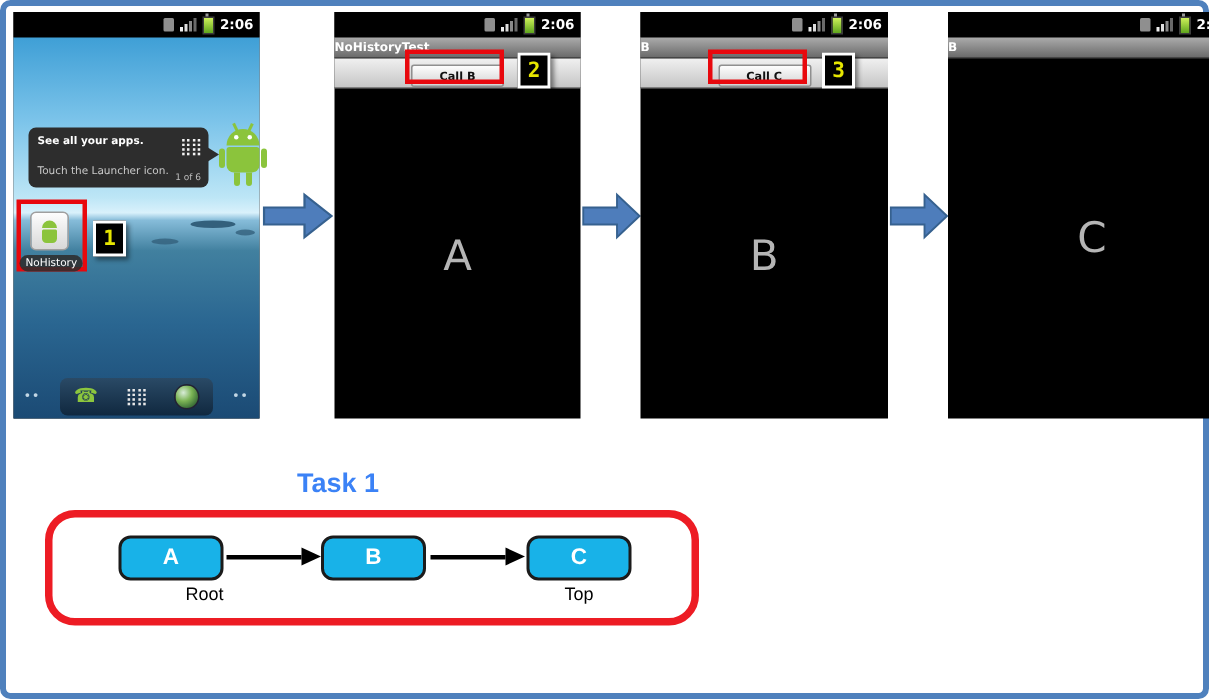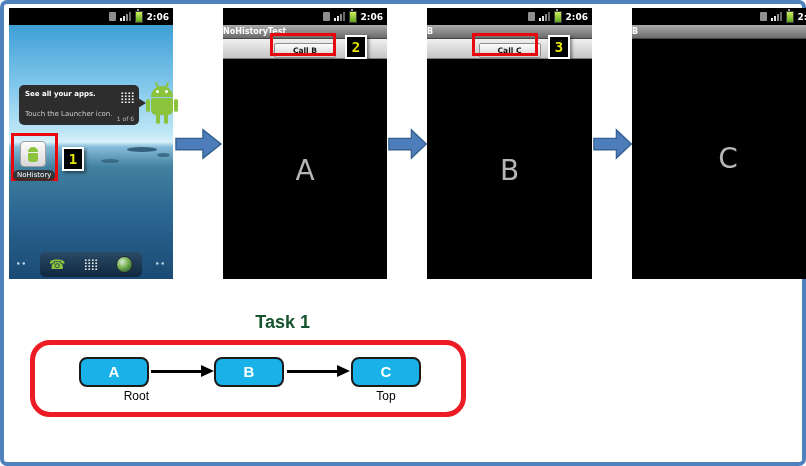--- a/index.html
+++ b/index.html
@@ -94,21 +94,21 @@
   .dock-globe{width:15px;height:15px;border-radius:50%;border:1px solid #223;
               background:radial-gradient(circle at 35% 32%,#d8ecd8,#7cb455 40%,#41763a 72%,#2a4e2e);}
   .dots{position:absolute;top:252px;color:rgba(225,238,248,.85);font:bold 7px "DejaVu Sans", sans-serif;letter-spacing:1px;}
   .dl{left:7px;} .dr{right:7px;}
 
   
   .barrow{position:absolute;top:127px;height:34px;}
   .ba1{left:175px;width:48px;} .ba2{left:388px;width:40px;} .ba3{left:593px;width:40px;}
 
   
-  .task-title{position:absolute;left:198px;top:312px;width:112px;text-align:right;color:#14532d;
+  .task-title{position:absolute;left:198px;top:312px;width:112px;text-align:left;color:#3b82f6;
               font:bold 18px "Liberation Sans", sans-serif;}
   .task-box{position:absolute;left:30px;top:340px;width:436px;height:77px;border:5px solid #ed1c24;border-radius:20px;box-sizing:border-box;}
   .node{position:absolute;top:357px;width:70px;height:30px;background:#18b2e8;border:2px solid #1b1b1b;border-radius:8px;
         box-sizing:border-box;color:#fff;font:bold 15px "Liberation Sans", sans-serif;text-align:center;line-height:25px;}
   .nA{left:79px;} .nB{left:214px;} .nC{left:351px;}
   .node-sub{position:absolute;top:389px;width:70px;text-align:center;color:#000;font:12px "Liberation Sans", sans-serif;}
   .sA{left:79px;text-align:right;} .sC{left:351px;}
   .dline{position:absolute;top:370px;height:3px;background:#000;}
   .d1{left:151px;width:50px;} .d2{left:287px;width:50px;}
   .dhead{position:absolute;top:365px;width:0;height:0;border-top:6px solid transparent;border-bottom:6px solid transparent;border-left:13px solid #000;}

